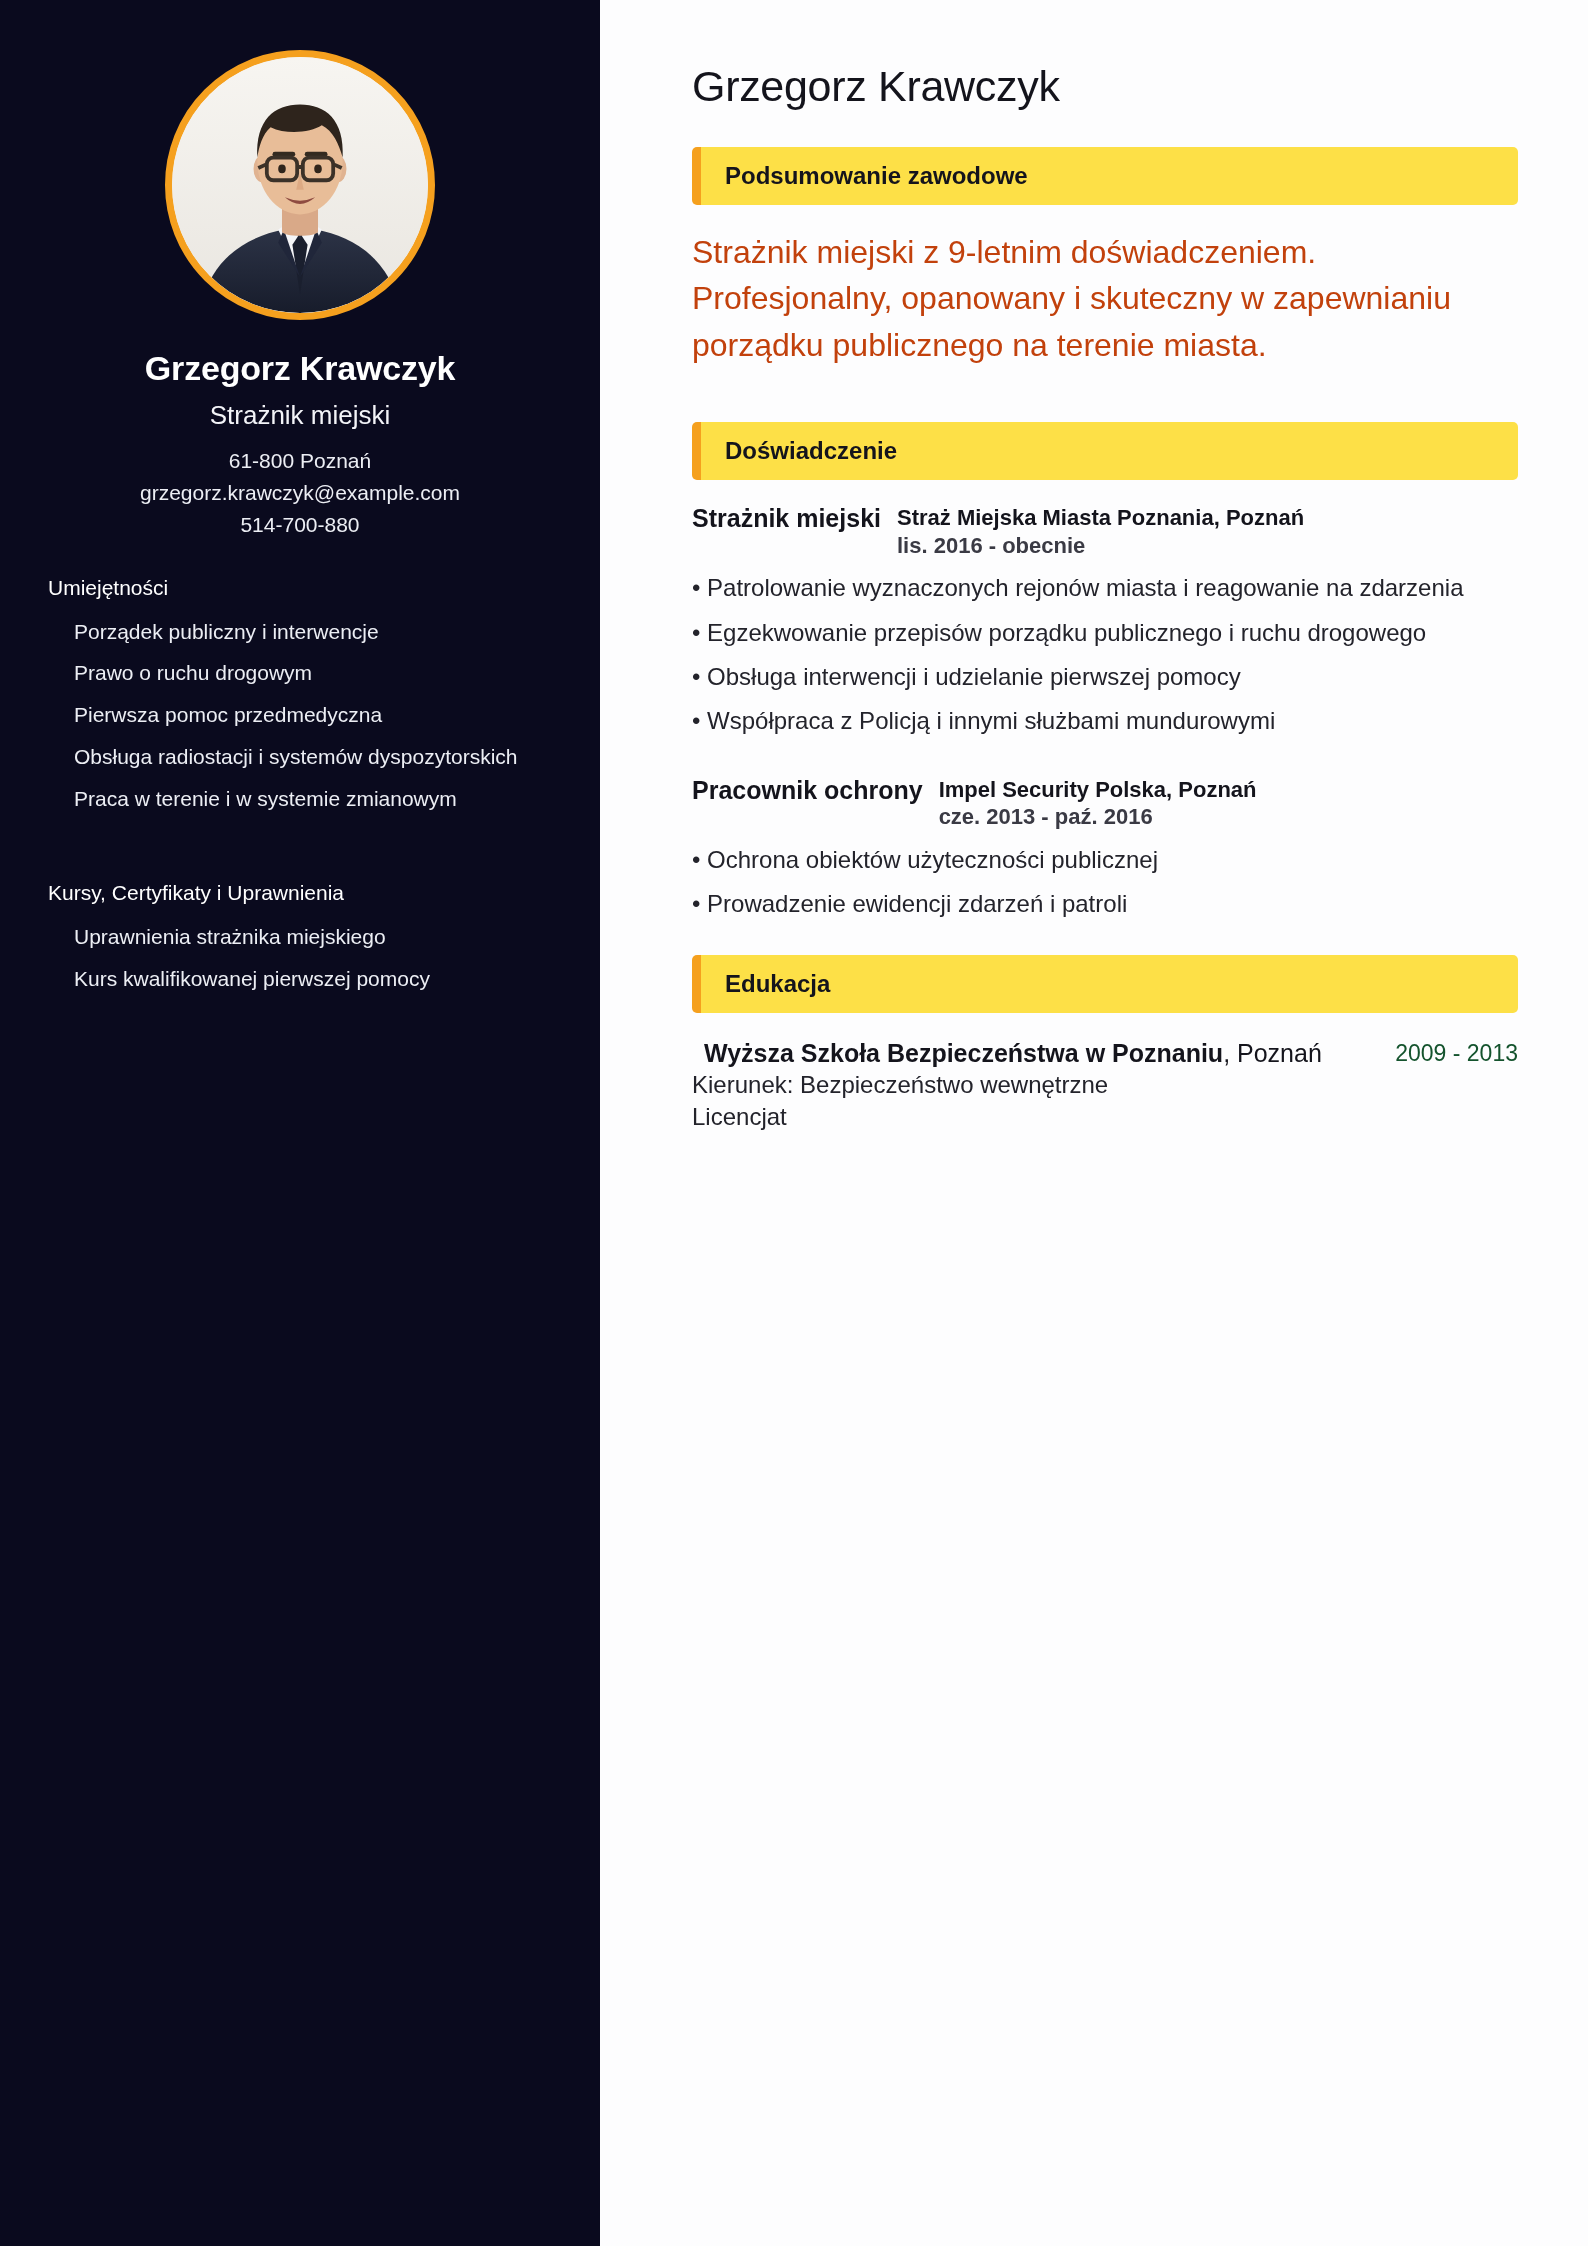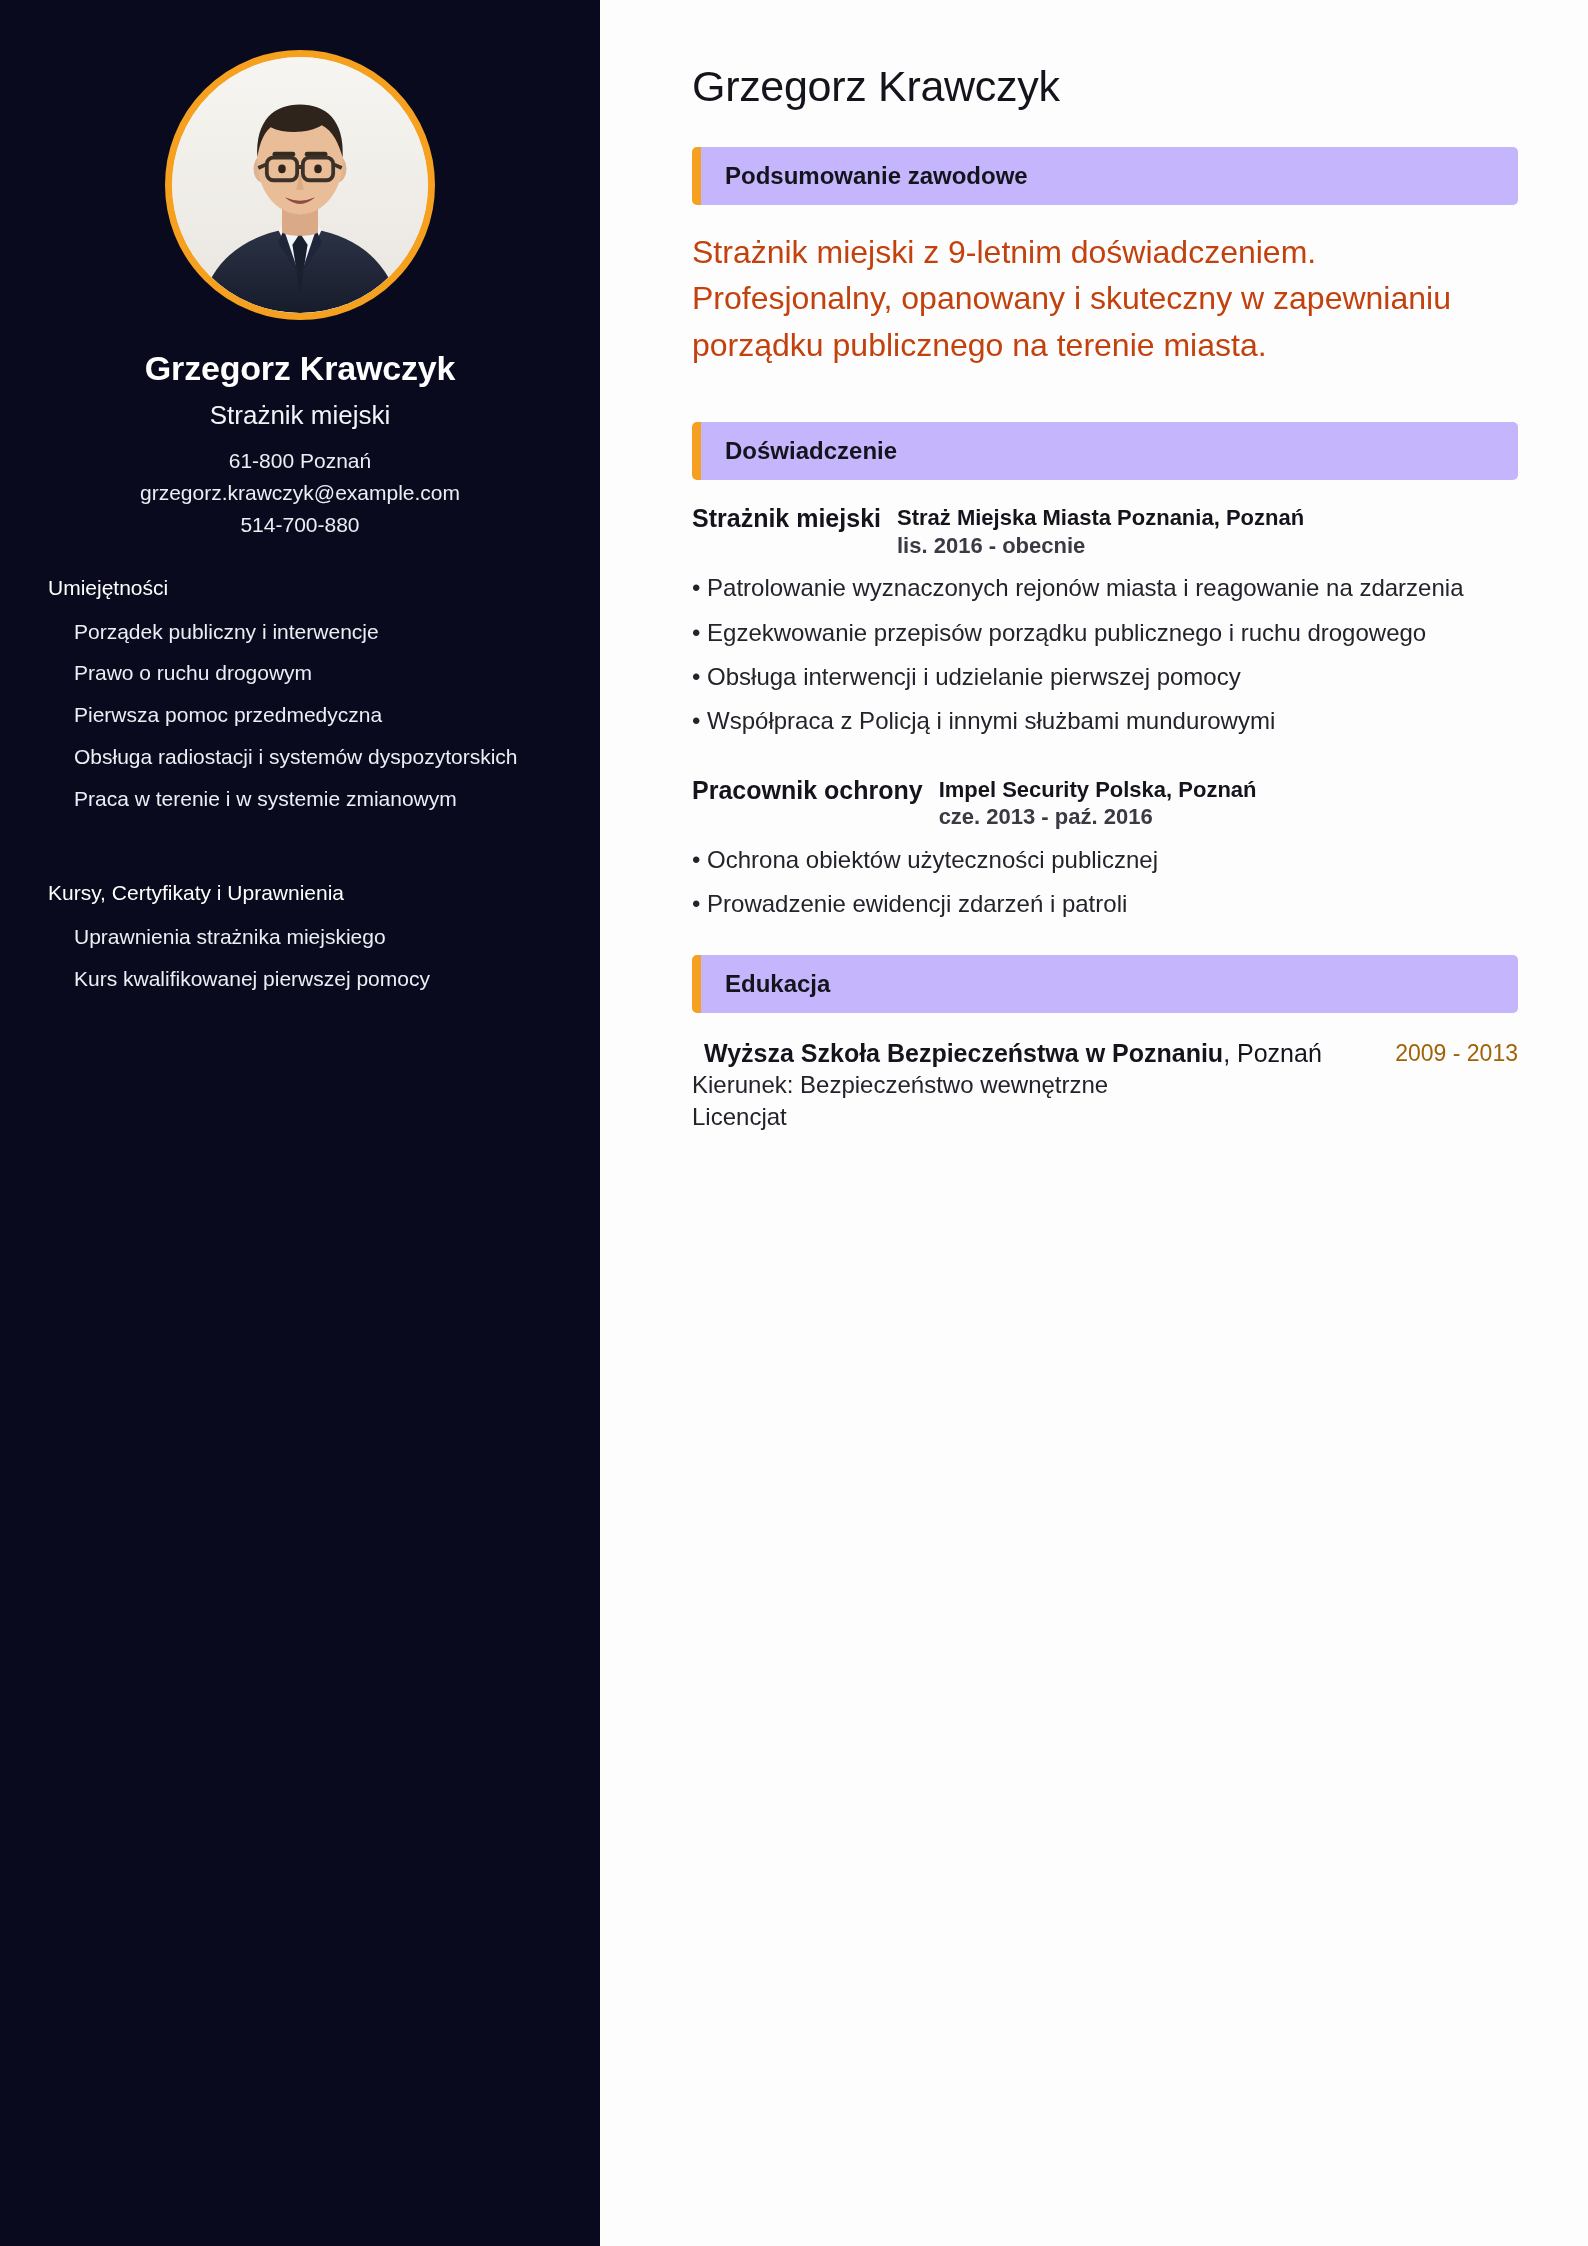--- a/index.html
+++ b/index.html
@@ -88,21 +88,21 @@
     padding: 62px 70px 0 92px;
   }
   .main-name {
     font-size: 43px;
     font-weight: 400;
     color: #14141c;
     letter-spacing: -0.3px;
     margin-bottom: 36px;
   }
   .sec-bar {
-    background: #c4b5fd;
+    background: #fde047;
     border-left: 9px solid #F5A01E;
     border-radius: 5px;
     height: 58px;
     display: flex;
     align-items: center;
     padding-left: 24px;
     margin-bottom: 24px;
   }
   .sec-bar span {
     font-size: 24px;
@@ -169,21 +169,21 @@
     color: #14141c;
   }
   .edu-school b { font-weight: bold; margin-left: 12px; }
   .edu-line {
     font-size: 24px;
     line-height: 1.34;
     color: #23232b;
   }
   .edu-years {
     font-size: 23px;
-    color: #a16207;
+    color: #14532d;
     white-space: nowrap;
     flex: 0 0 auto;
     padding-top: 3px;
   }
 </style>
 </head>
 <body>
 
 <div class="page">
 

